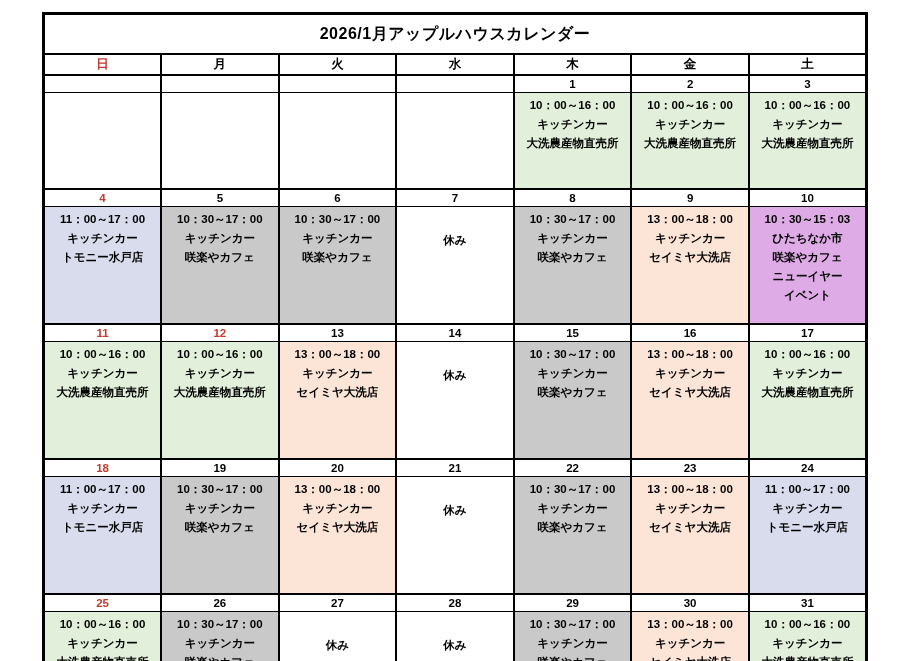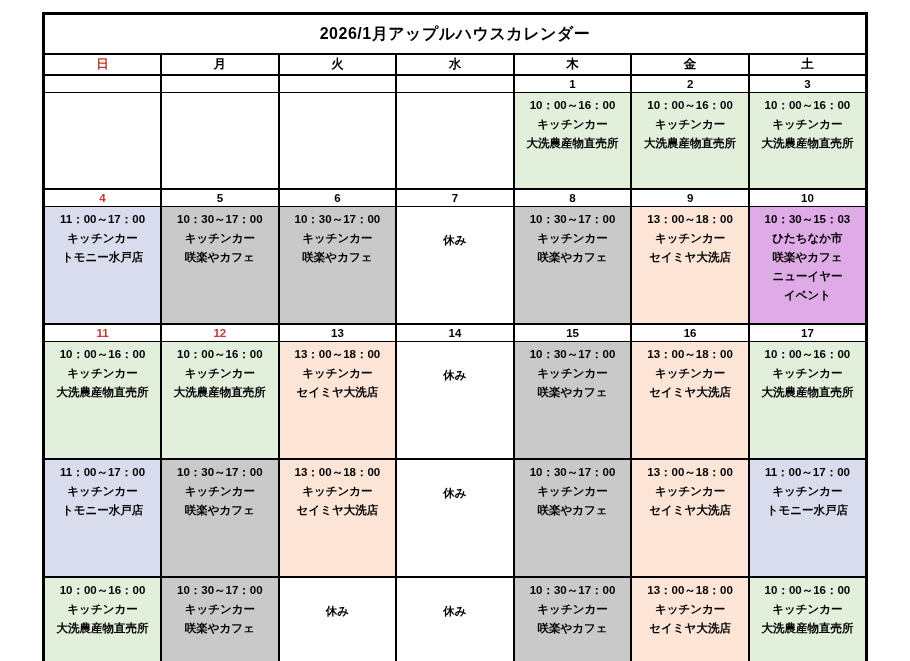--- a/index.html
+++ b/index.html
@@ -191,20 +191,29 @@
             <div>13：00～18：00</div>
             <div>キッチンカー</div>
             <div>セイミヤ大洗店</div>
           </td>
           <td style="background: rgb(226, 239, 218);">
             <div>10：00～16：00</div>
             <div>キッチンカー</div>
             <div>大洗農産物直売所</div>
           </td>
         </tr>
+        <tr class="num-row">
+          <td style="color: rgb(194, 59, 46);">18</td>
+          <td style="color: rgb(0, 0, 0);">19</td>
+          <td style="color: rgb(0, 0, 0);">20</td>
+          <td style="color: rgb(0, 0, 0);">21</td>
+          <td style="color: rgb(0, 0, 0);">22</td>
+          <td style="color: rgb(0, 0, 0);">23</td>
+          <td style="color: rgb(0, 0, 0);">24</td>
+        </tr>
         <tr class="content-row">
           <td style="background: rgb(217, 220, 236);">
             <div>11：00～17：00</div>
             <div>キッチンカー</div>
             <div>トモニー水戸店</div>
           </td>
           <td style="background: rgb(201, 201, 201);">
             <div>10：30～17：00</div>
             <div>キッチンカー</div>
             <div>咲楽やカフェ</div>
@@ -225,20 +234,29 @@
           <td style="background: rgb(252, 228, 214);">
             <div>13：00～18：00</div>
             <div>キッチンカー</div>
             <div>セイミヤ大洗店</div>
           </td>
           <td style="background: rgb(217, 220, 236);">
             <div>11：00～17：00</div>
             <div>キッチンカー</div>
             <div>トモニー水戸店</div>
           </td>
+        </tr>
+        <tr class="num-row">
+          <td style="color: rgb(194, 59, 46);">25</td>
+          <td style="color: rgb(0, 0, 0);">26</td>
+          <td style="color: rgb(0, 0, 0);">27</td>
+          <td style="color: rgb(0, 0, 0);">28</td>
+          <td style="color: rgb(0, 0, 0);">29</td>
+          <td style="color: rgb(0, 0, 0);">30</td>
+          <td style="color: rgb(0, 0, 0);">31</td>
         </tr>
         <tr class="content-row">
           <td style="background: rgb(226, 239, 218);">
             <div>10：00～16：00</div>
             <div>キッチンカー</div>
             <div>大洗農産物直売所</div>
           </td>
           <td style="background: rgb(201, 201, 201);">
             <div>10：30～17：00</div>
             <div>キッチンカー</div>

